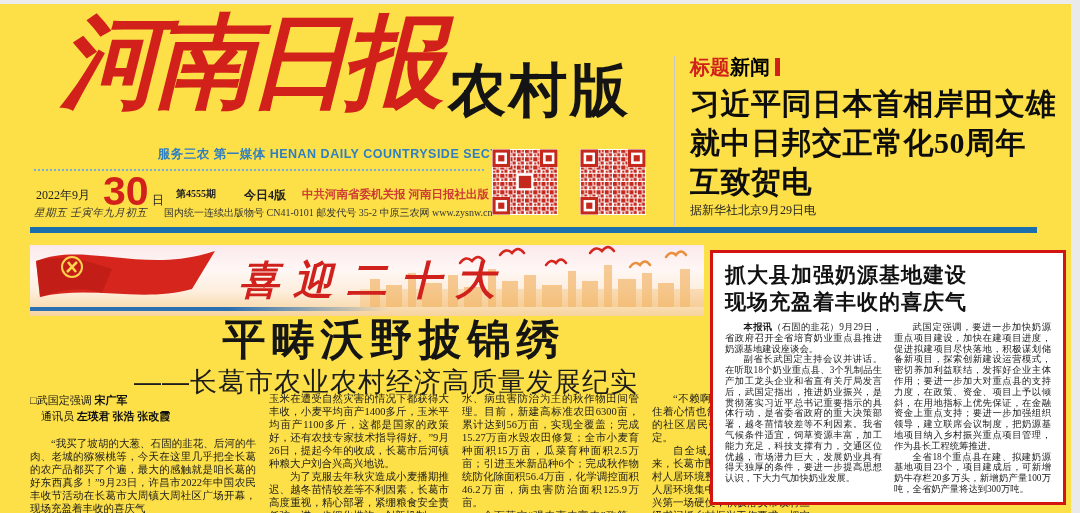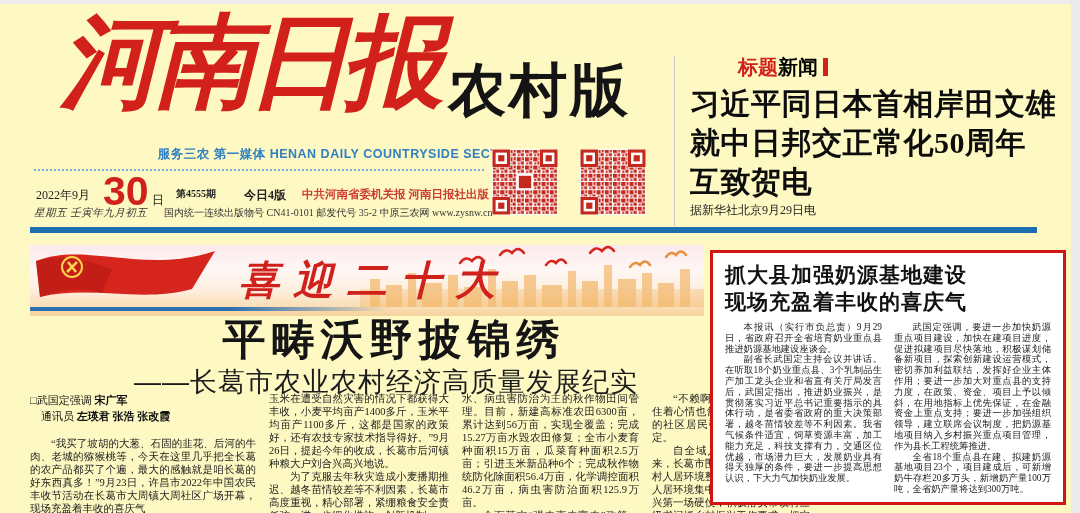--- a/index.html
+++ b/index.html
@@ -1,17 +1,17 @@
 <!DOCTYPE html>
 <html><head>
 <meta charset="utf-8">
 <style>
   * { margin:0; padding:0; box-sizing:border-box; }
   body { background:#fff; font-family:"Liberation Serif","DejaVu Serif",serif; }
-  .page { position:relative; width:1080px; height:513px; background:#fef9c3; overflow:hidden; }
+  .page { position:relative; width:1080px; height:513px; background:#fde047; overflow:hidden; }
 
   .edge-top { position:absolute; left:0; top:0; width:1080px; height:4px; background:#ececec; }
   .edge-right { position:absolute; left:1071px; top:0; width:9px; height:513px; background:#eaeaea; }
 
   
   .masthead-title { position:absolute; left:60px; top:2px; font-size:102px; font-weight:bold;
     font-style:italic; color:#d2201b; letter-spacing:-8px; line-height:1.2; }
   .masthead-edition { position:absolute; left:448px; top:52px; font-size:58px; font-weight:900;
     color:#141414; letter-spacing:3px; font-family:"Liberation Sans","DejaVu Sans",sans-serif; }
   .tagline { position:absolute; left:30px; top:146px; width:620px; text-align:center;
@@ -30,21 +30,21 @@
   .pub-line { position:absolute; left:164px; top:206px; font-size:10px; color:#333; }
 
   .qr { position:absolute; top:149px; }
   .qr1 { left:492px; } .qr2 { left:580px; }
 
   .v-divider { position:absolute; left:674px; top:56px; width:1px; height:170px; background:#c9c9c9; }
 
   
   .hn-label { position:absolute; left:690px; top:54px; font-size:20px; font-weight:bold;
     font-family:"Liberation Sans","DejaVu Sans",sans-serif; }
-  .hn-label .red { color:#d2201b;margin-left:48px; }
+  .hn-label .red { color:#d2201b; }
   .hn-label .bar { display:inline-block; width:5px; height:18px; background:#d2201b; margin-left:5px; vertical-align:-2px; }
   .hn-title { position:absolute; left:690px; top:84px; width:380px; font-size:30px; font-weight:bold;
     color:#0d0d0d; line-height:39px; letter-spacing:0.5px; }
   .hn-source { position:absolute; left:690px; top:202px; width:346px; text-align:left; font-size:12px; color:#222; }
 
   .blue-bar { position:absolute; left:30px; top:227px; width:1007px; height:6px; background:#1c6fad; }
 
   
   .banner { position:absolute; left:30px; top:245px; width:674px; height:71px; overflow:hidden;
     background:linear-gradient(180deg,#fbe9ec 0%,#fff7f5 35%,#fdeedd 65%,#f7d39c 100%); }
@@ -72,21 +72,21 @@
   .byline b { font-weight:bold; }
 
   
   .redbox { position:absolute; left:710px; top:250px; width:356px; height:255px; background:#fff;
     border:3px solid #d21510; padding:8px 12px 6px 12px; z-index:5; overflow:hidden; }
   .rb-title { font-size:21px; font-weight:900; color:#111; line-height:27px; letter-spacing:1px;
     font-family:"Liberation Sans","DejaVu Sans",sans-serif; }
   .rb-cols { display:flex; gap:12px; margin-top:7px; }
   .rb-col { flex:1; font-size:9.3px; line-height:10.8px; color:#1a1a1a; text-align:justify; }
   .rb-col p { margin:0; }
-  .rb-lead { font-weight:normal; }
+  .rb-lead { font-weight:bold; }
 </style>
 </head>
 <body>
 
 <div class="page">
   <div class="edge-top"></div>
   <div class="edge-right"></div>
 
   <div class="masthead-title">河南日报</div>
   <div class="masthead-edition">农村版</div>
@@ -223,21 +223,21 @@
     </div>
   </div>
 
   <div class="redbox">
     <div class="rb-title">
       <div>抓大县加强奶源基地建设</div>
       <div>现场充盈着丰收的喜庆气</div>
     </div>
     <div class="rb-cols">
       <div class="rb-col">
-        <p class="indent"><span class="rb-lead">本报讯</span><span>（实行市负总责）9月29日，省政府召开全省培育奶业重点县推进奶源基地建设座谈会。</span></p>
+        <p class="indent"><span class="rb-lead">本报讯</span><span>（石固的韭花）9月29日，省政府召开全省培育奶业重点县推进奶源基地建设座谈会。</span></p>
         <p class="indent">副省长武国定主持会议并讲话。在听取18个奶业重点县、3个乳制品生产加工龙头企业和省直有关厅局发言后，武国定指出，推进奶业振兴，是贯彻落实习近平总书记重要指示的具体行动，是省委省政府的重大决策部署，越冬苗情较差等不利因素。我省气候条件适宜，饲草资源丰富，加工能力充足，科技支撑有力，交通区位优越，市场潜力巨大，发展奶业具有得天独厚的条件，要进一步提高思想认识，下大力气加快奶业发展。</p>
       </div>
       <div class="rb-col">
         <p class="indent">武国定强调，要进一步加快奶源重点项目建设，加快在建项目进度，促进拟建项目尽快落地，积极谋划储备新项目，探索创新建设运营模式，密切养加利益联结，发挥好企业主体作用；要进一步加大对重点县的支持力度，在政策、资金、项目上予以倾斜，在用地指标上优先保证，在金融资金上重点支持；要进一步加强组织领导，建立联席会议制度，把奶源基地项目纳入乡村振兴重点项目管理，作为县长工程统筹推进。</p>
         <p class="indent">全省18个重点县在建、拟建奶源基地项目23个，项目建成后，可新增奶牛存栏20多万头，新增奶产量100万吨，全省奶产量将达到300万吨。</p>
       </div>
     </div>
   </div>
 </div>
 

